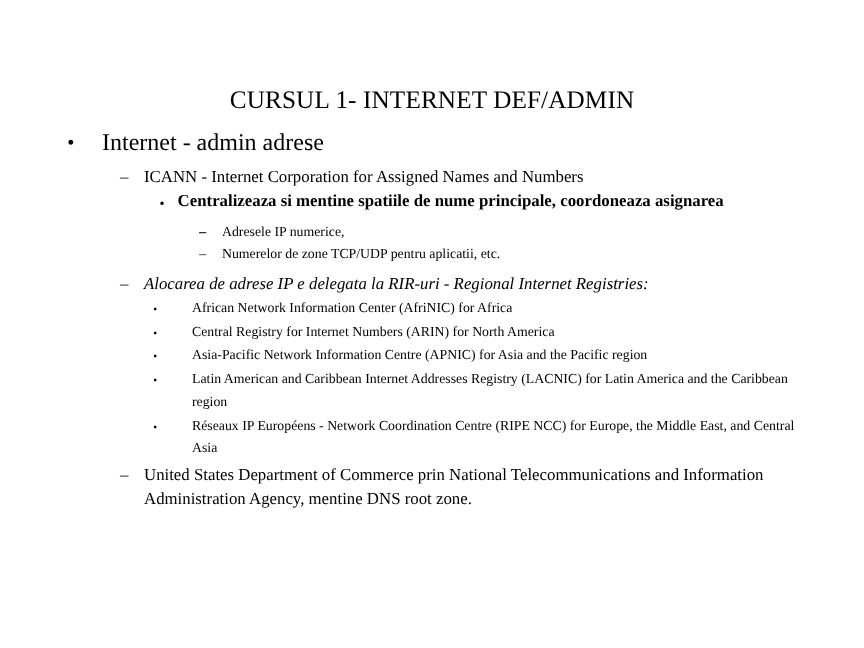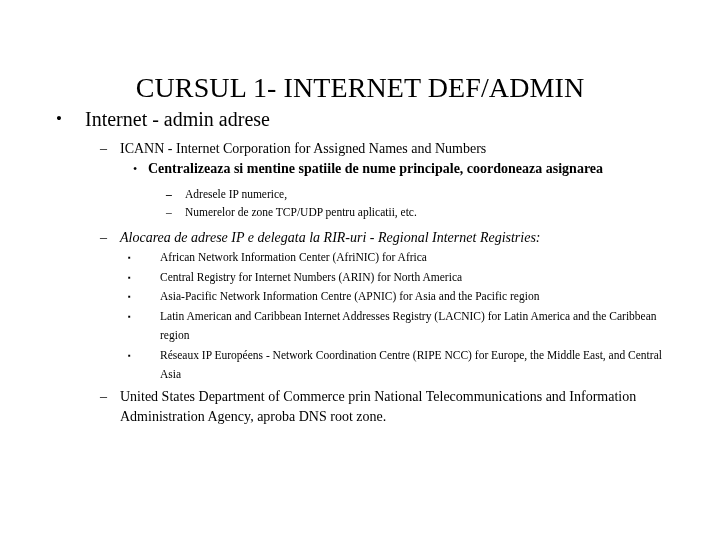--- a/index.html
+++ b/index.html
@@ -27,21 +27,21 @@
     background: #ffffff;
   }
 
   
   .slide-title {
     position: absolute;
     left: 0;
     top: 57px;
     width: 720px;
     text-align: center;
-    font-size: 28px;
+    font-size: 21px;
     line-height: 24px;
     font-weight: normal;
     letter-spacing: 0.1px;
     white-space: nowrap;
   }
 
   
   .body-area {
     position: absolute;
     left: 0;
@@ -213,17 +213,17 @@
       <span class="bullet-text">Latin American and Caribbean Internet Addresses Registry (LACNIC) for Latin America and the Caribbean region</span>
     </div>
 
     <div class="bullet-row lvl3b">
       <span class="bullet-mark">▪</span>
       <span class="bullet-text">Réseaux IP Européens - Network Coordination Centre (RIPE NCC) for Europe, the Middle East, and Central Asia</span>
     </div>
 
     <div class="bullet-row lvl2 gap-before-usdoc">
       <span class="bullet-mark">–</span>
-      <span class="bullet-text">United States Department of Commerce  prin  National Telecommunications and Information Administration Agency, aproba DNS root zone.</span>
+      <span class="bullet-text">United States Department of Commerce  prin  National Telecommunications and Information Administration Agency, mentine DNS root zone.</span>
     </div>
 
   </div>
 </div>
 
 </body></html>

